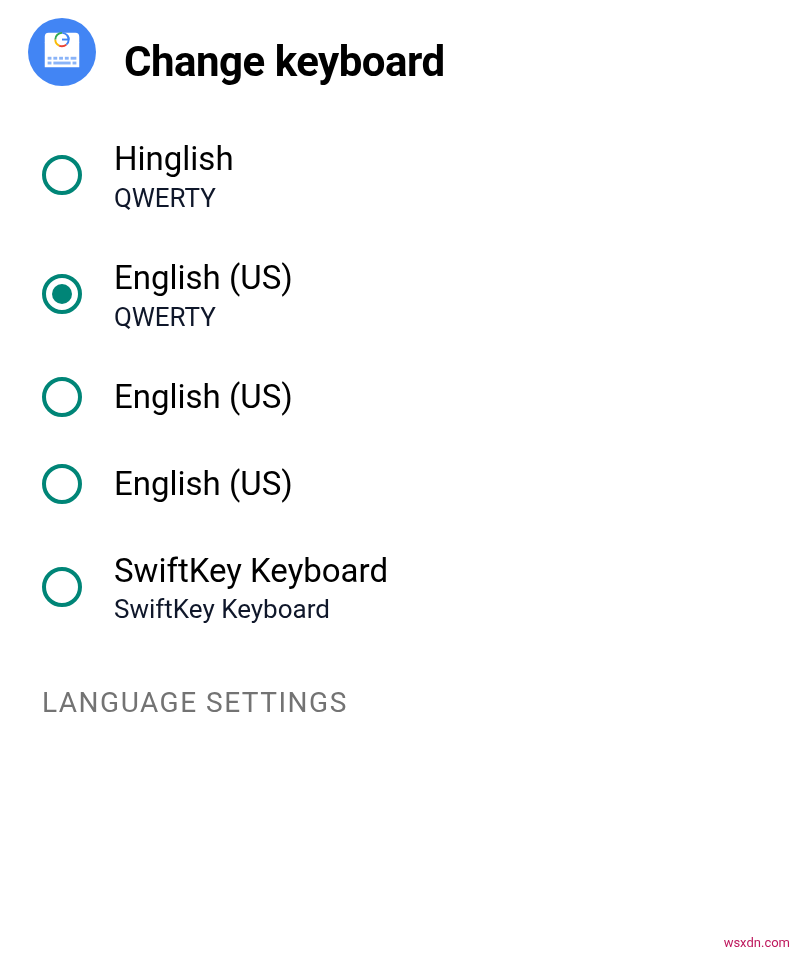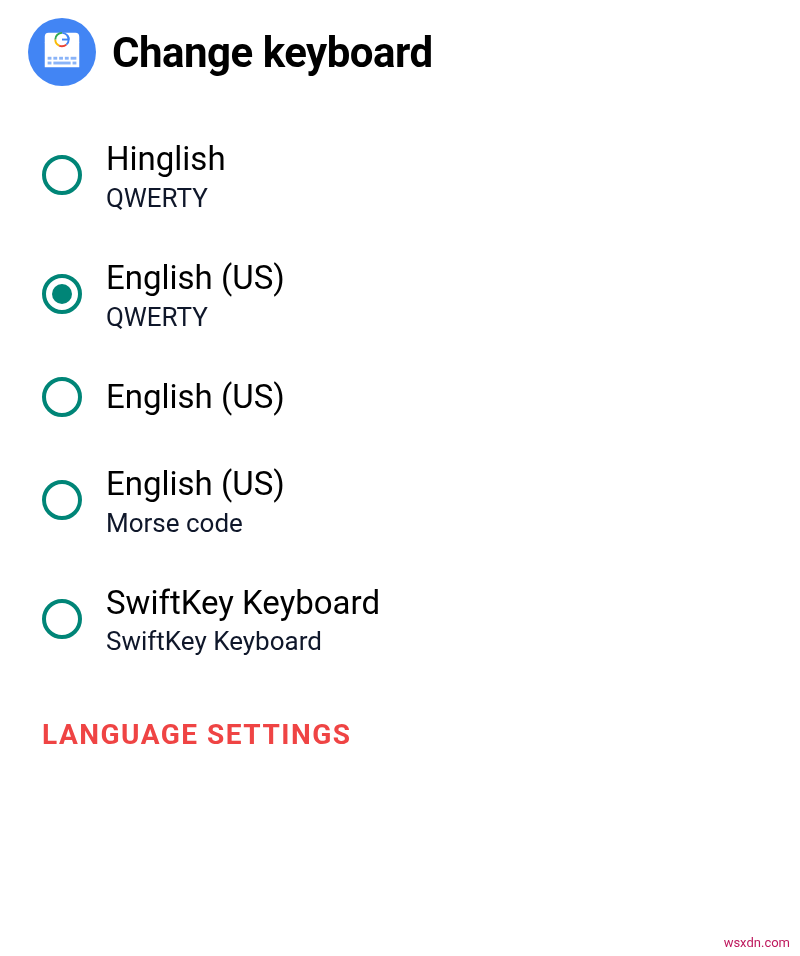--- a/index.html
+++ b/index.html
@@ -10,23 +10,23 @@
     body {
       font-family: -apple-system, BlinkMacSystemFont, 'Segoe UI', Roboto, Helvetica, Arial, sans-serif;
       background: #ffffff;
       width: 800px;
       height: 956px;
       color: #000000;
       position: relative;
     }
     .header {
       display: flex;
-      align-items: center;
+      align-items: flex-end;
       padding: 18px 28px 20px 28px;
-      gap: 16px;
+      gap: 28px;
     }
     .app-icon {
       width: 68px;
       height: 68px;
       border-radius: 50%;
       background: #4285f4;
       display: flex;
       align-items: center;
       justify-content: center;
       flex-shrink: 0;
@@ -41,21 +41,21 @@
       color: #000000;
       letter-spacing: -0.5px;
     }
     .list {
       padding-top: 12px;
     }
     .list-item {
       display: flex;
       align-items: center;
       padding: 20px 28px 24px 42px;
-      gap: 24px;
+      gap: 32px;
       cursor: pointer;
     }
     .radio {
       width: 40px;
       height: 40px;
       border: 4px solid #008577;
       border-radius: 50%;
       flex-shrink: 0;
       display: flex;
       align-items: center;
@@ -80,22 +80,22 @@
     }
     .item-sublabel {
       font-size: 26px;
       font-weight: 400;
       color: #0f172a;
       margin-top: 2px;
     }
     .section-header {
       padding: 38px 13px 0 42px;
       font-size: 28px;
-      font-weight: 700;
-      color: #ef4444;
+      font-weight: 400;
+      color: #737373;
       letter-spacing: 1.5px;
     }
     .watermark {
       position: absolute;
       bottom: 6px;
       right: 10px;
       font-size: 13px;
       color: #be185d;
     }
   </style>
@@ -148,21 +148,20 @@
     <div class="radio"></div>
     <div class="item-text">
       <div class="item-label">English (US)</div>
     </div>
   </div>
 
   <div class="list-item">
     <div class="radio"></div>
     <div class="item-text">
       <div class="item-label">English (US)</div>
-      <div class="item-sublabel">Morse code</div>
     </div>
   </div>
 
   <div class="list-item">
     <div class="radio"></div>
     <div class="item-text">
       <div class="item-label">SwiftKey Keyboard</div>
       <div class="item-sublabel">SwiftKey Keyboard</div>
     </div>
   </div>

